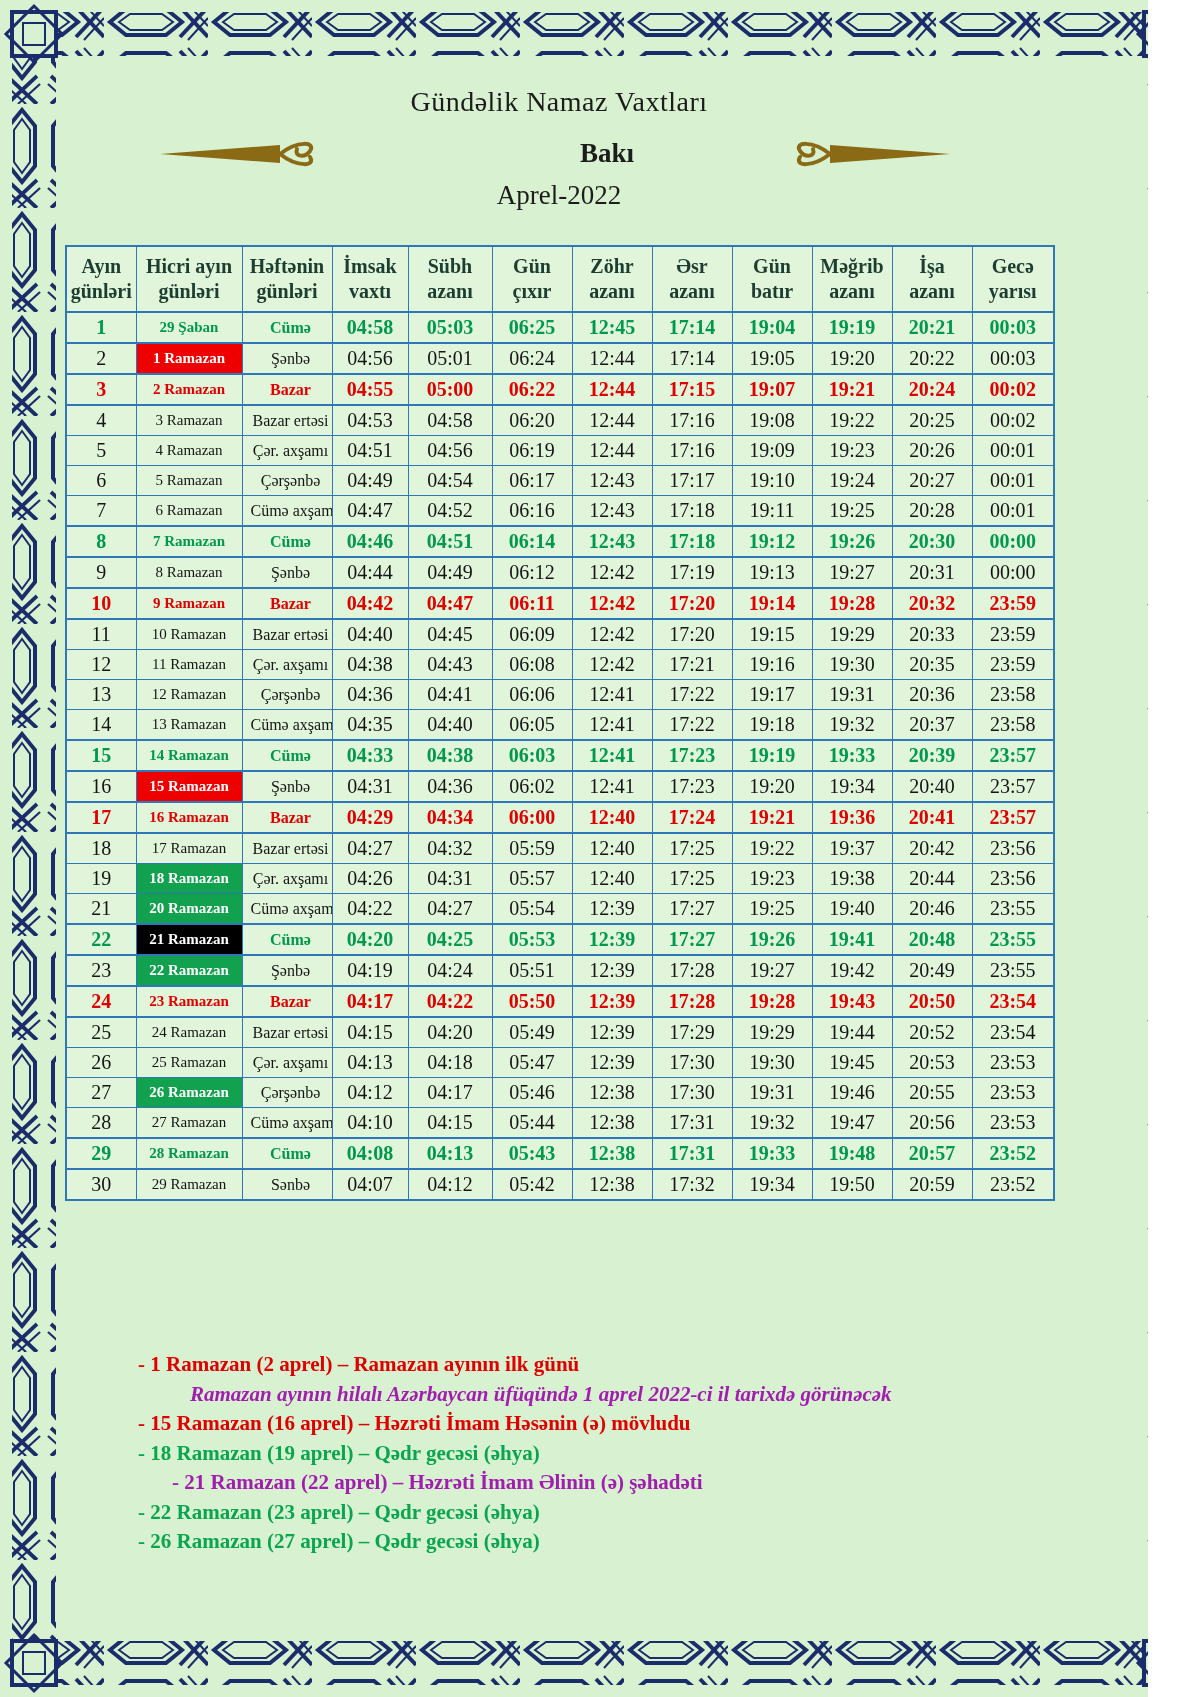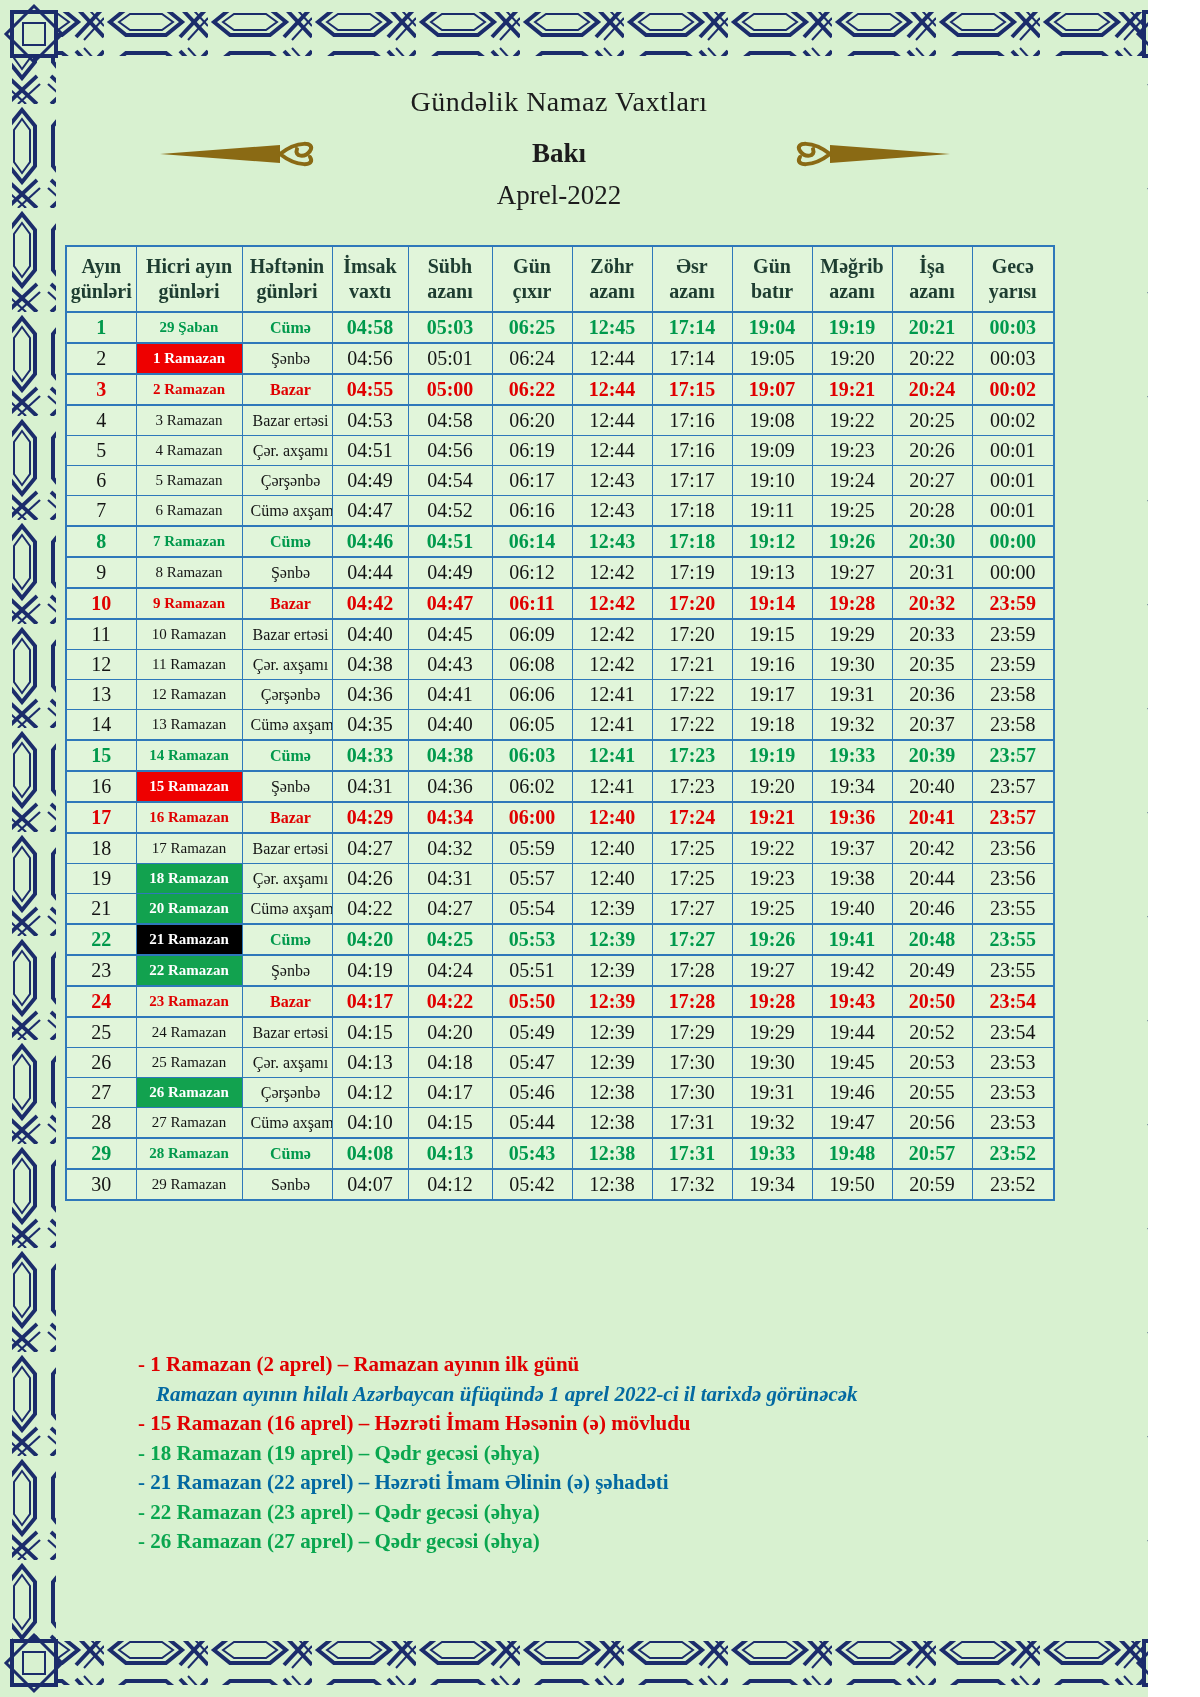--- a/index.html
+++ b/index.html
@@ -3,21 +3,21 @@
 <meta charset="utf-8">
 <style>
   html,body{margin:0;padding:0;}
   body{width:1200px;height:1697px;font-family:"Liberation Serif","DejaVu Serif",serif;}
   .page{position:relative;width:1148px;height:1697px;background:#d8f1d0;overflow:hidden;}
   .frame{position:absolute;left:0;top:0;pointer-events:none;}
 
   
   .hdr{position:absolute;left:0;width:1118px;text-align:center;color:#1c1c1c;}
   .hdr-title{top:86px;font-size:28px;letter-spacing:.5px;}
-  .hdr-city{top:138px;font-size:27px;font-weight:bold;}
+  .hdr-city{top:138px;font-size:27px;font-weight:bold;padding-left:48px;}
   .hdr-month{top:180px;font-size:27px;}
   .orn{position:absolute;top:138px;width:190px;height:32px;}
   .orn-left{left:158px;}
   .orn-right{left:762px;}
 
   
   .tbl-wrap{position:absolute;left:65px;top:245px;width:988px;}
   table{border-collapse:collapse;table-layout:fixed;width:988px;background:#e1f5da;}
   th,td{border:1px solid #2e78ba;text-align:center;vertical-align:middle;overflow:hidden;white-space:nowrap;}
   table{border:2px solid #2e78ba;}
@@ -28,21 +28,21 @@
   tr.row-green td{color:#00994c;font-weight:bold;border-top:2px solid #2e78ba;border-bottom:2px solid #2e78ba;}
   tr.row-red td{color:#e00000;font-weight:bold;border-top:2px solid #2e78ba;border-bottom:2px solid #2e78ba;}
   td.bg-red{background:#ee0000;color:#ffffff !important;font-weight:bold;}
   td.bg-green{background:#12a24f;color:#ffffff !important;font-weight:bold;}
   td.bg-black{background:#000000;color:#ffffff !important;font-weight:bold;}
 
   
   .notes{position:absolute;left:138px;top:1350px;font-size:21px;font-weight:bold;line-height:29.5px;}
   .note-red{color:#e00000;}
   .note-green{color:#0aa64f;}
-  .note-black{color:#0369a1;}
+  .note-black{color:#a21caf;margin-left:34px;}
   .note-italic{font-style:italic;padding-left:18px;}
 </style>
 </head>
 <body>
 
 <div class="page">
 
   <svg class="frame" width="1200" height="1697" viewBox="0 0 1200 1697">
     <defs>
       <pattern id="knotH" width="104" height="44" patternUnits="userSpaceOnUse">

